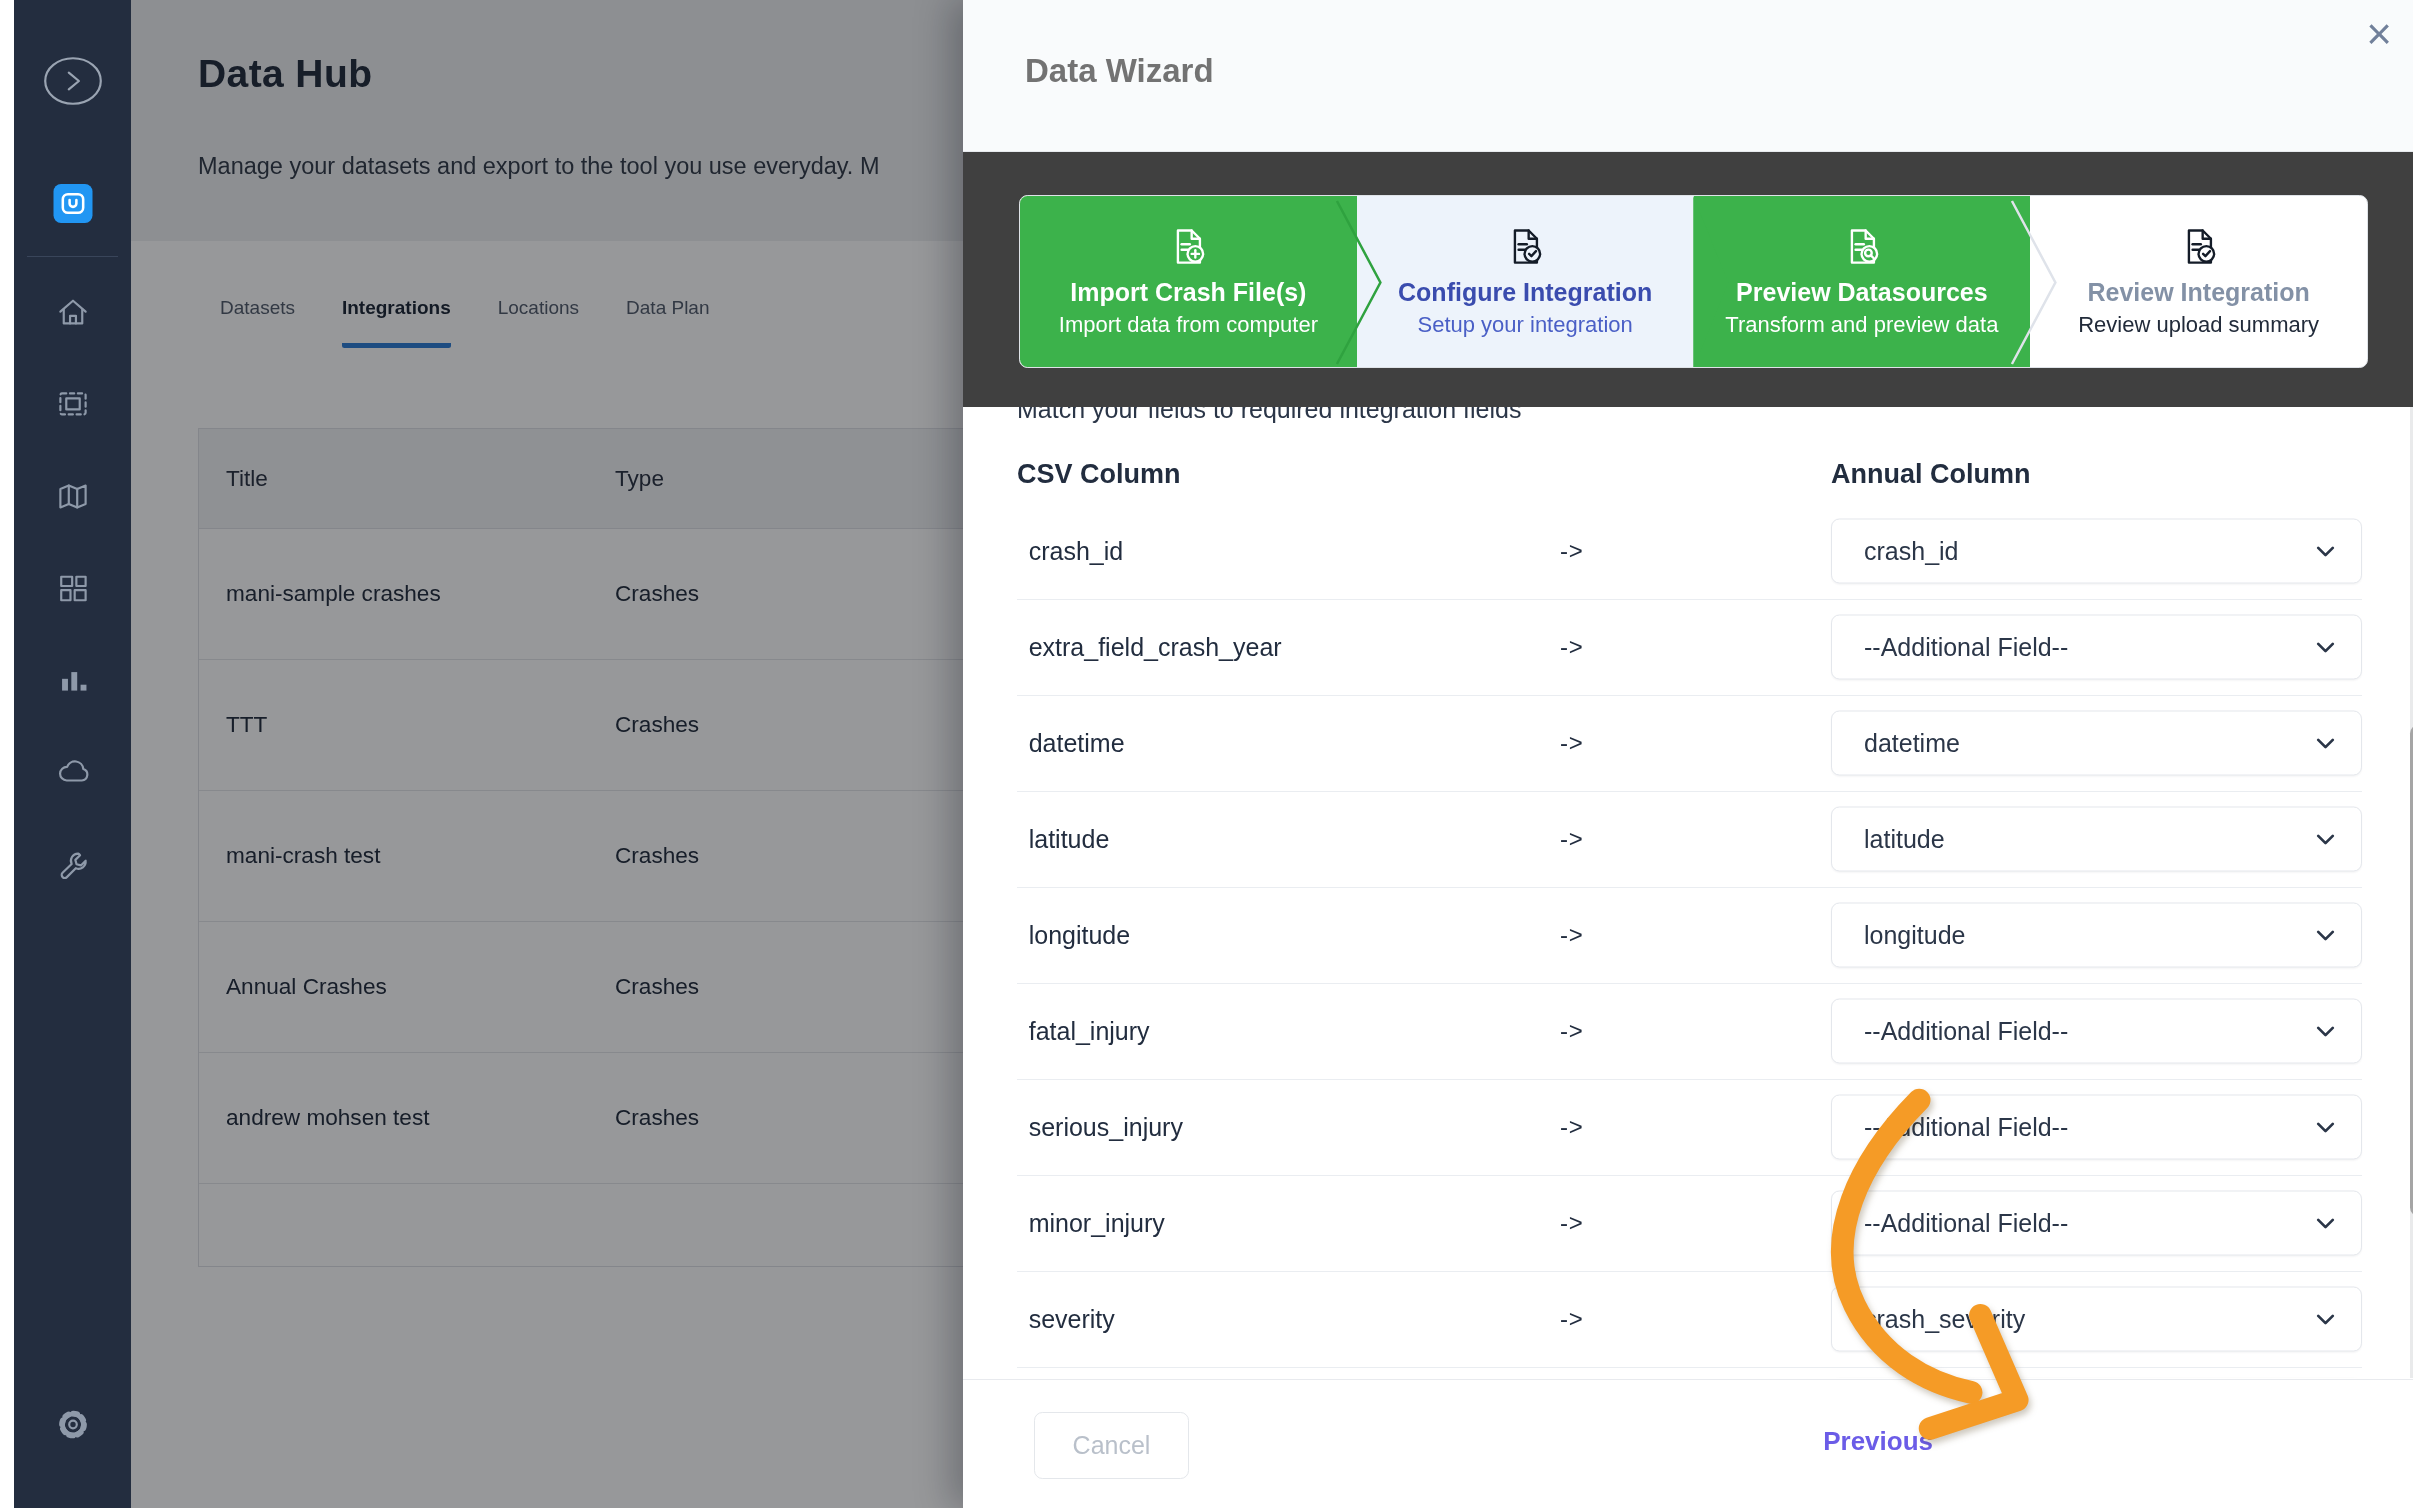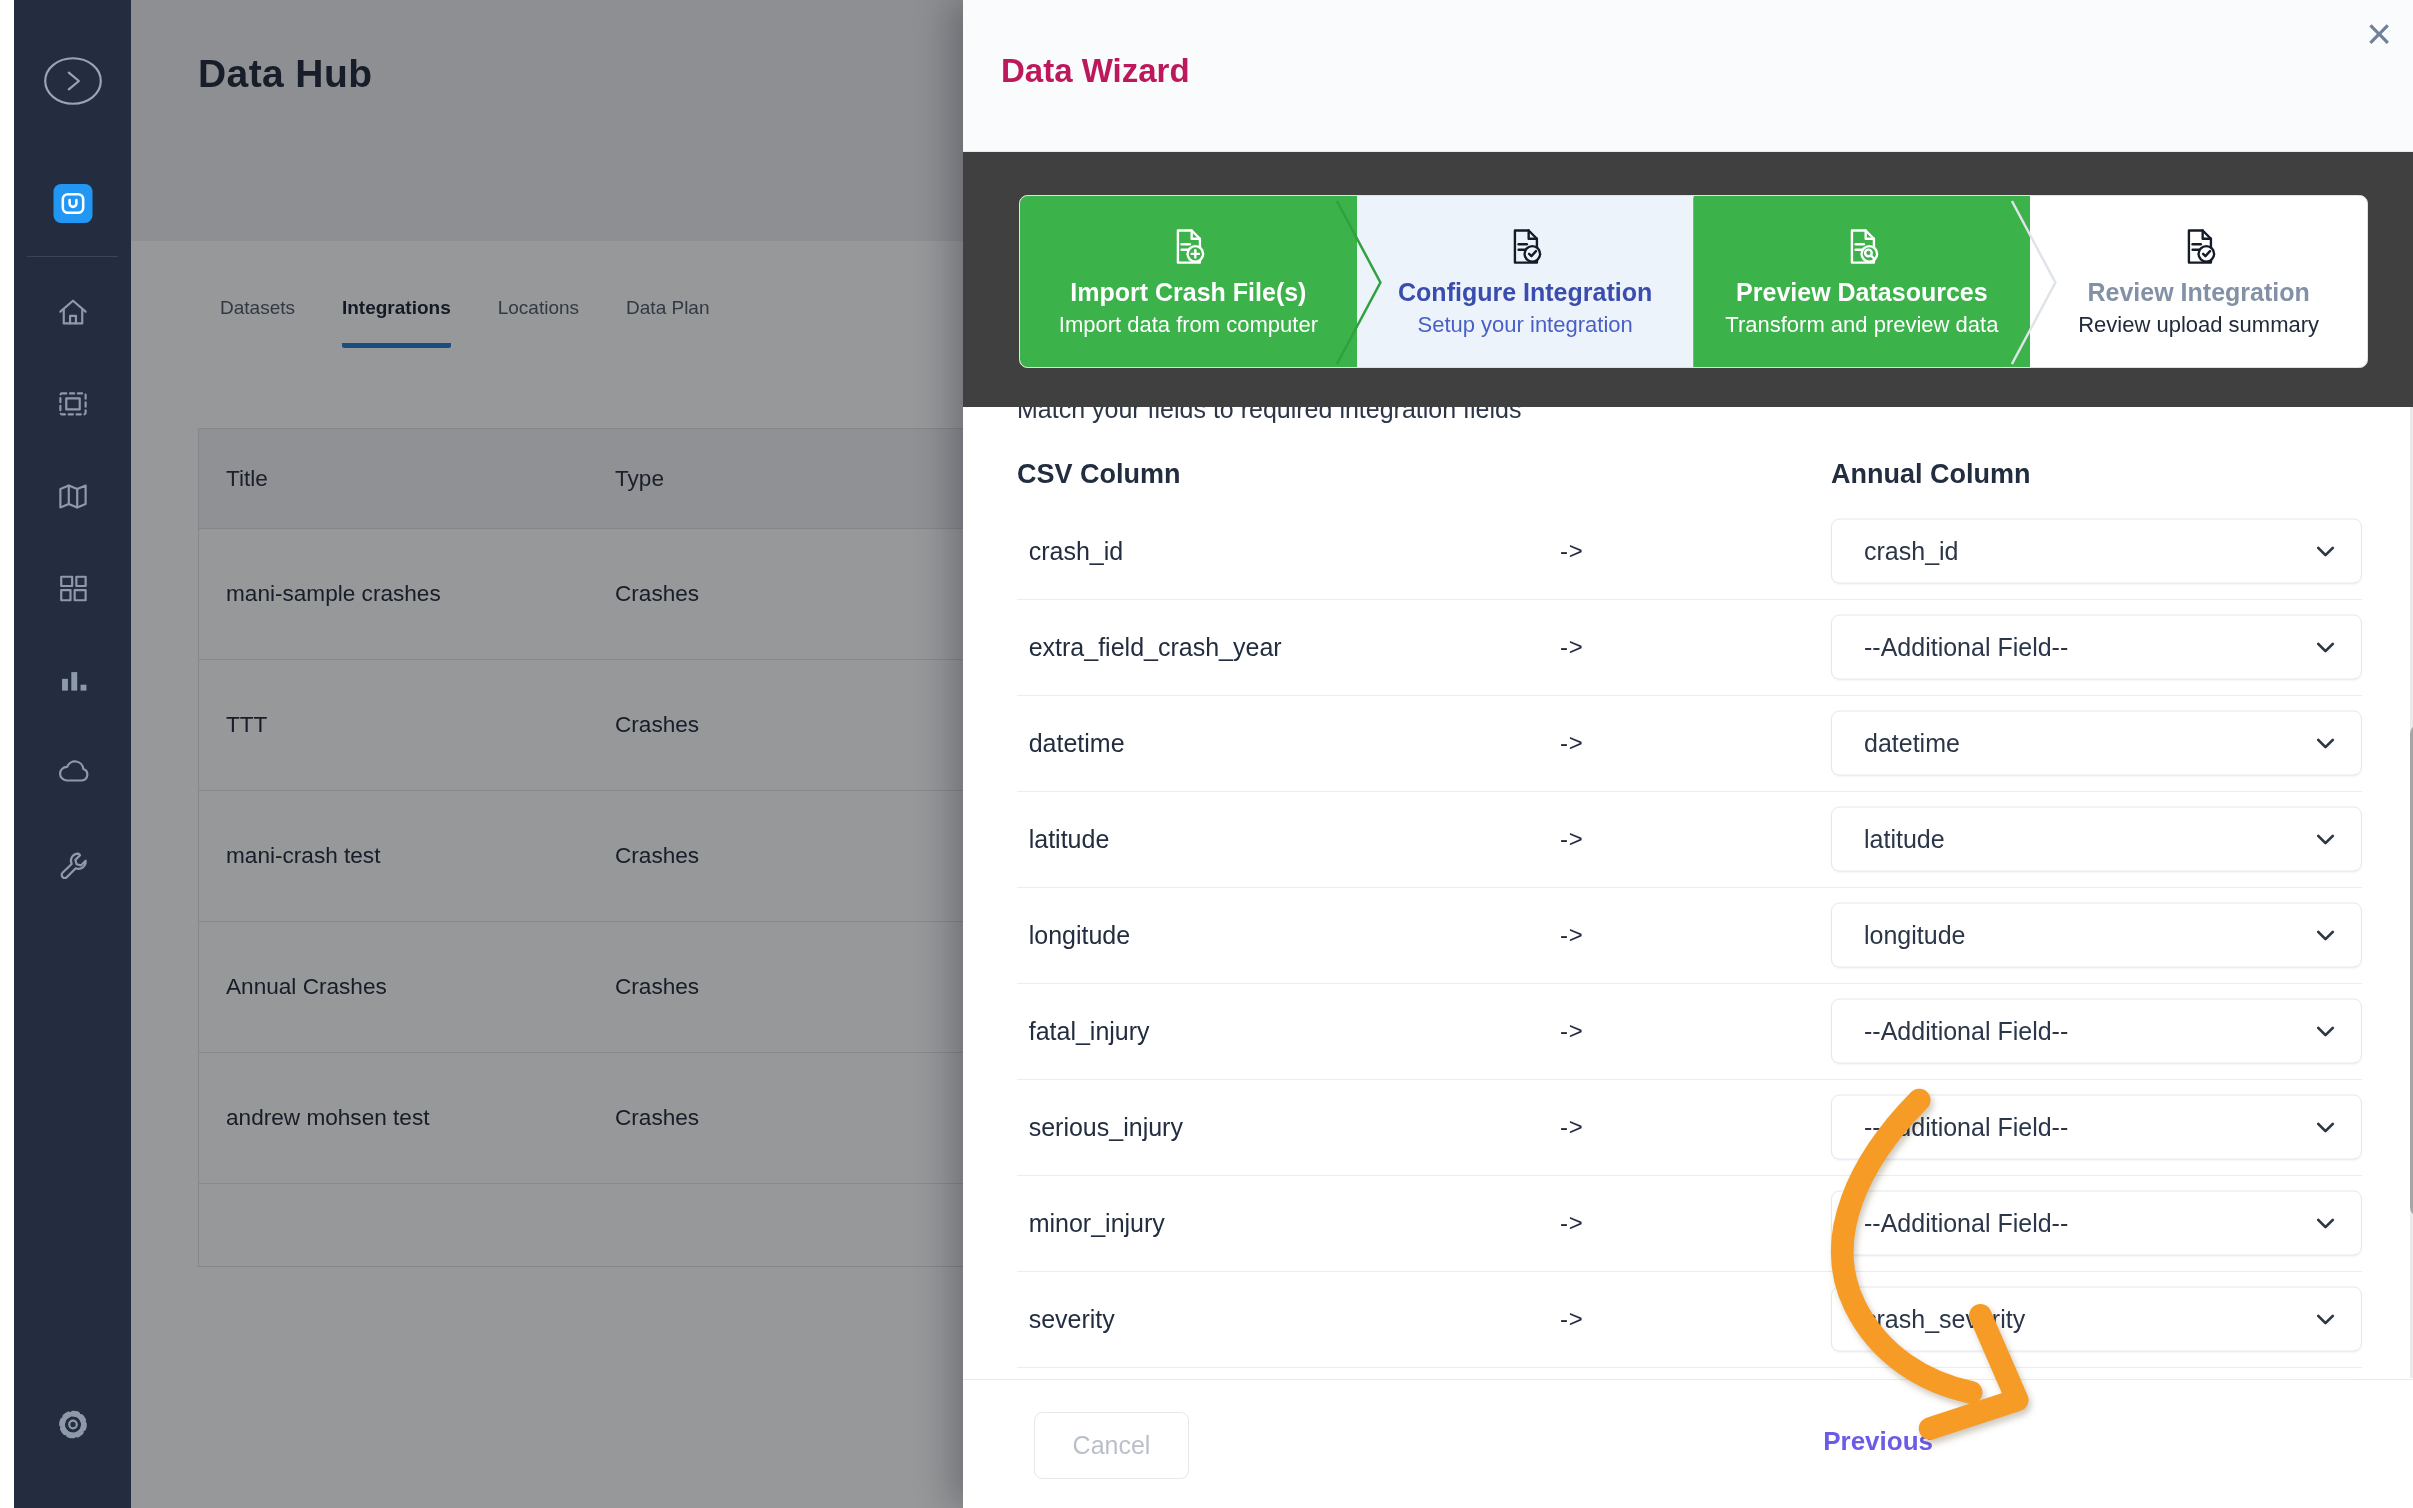--- a/index.html
+++ b/index.html
@@ -33,21 +33,21 @@
   .t-head { height:100px; background:#f2f3f5; border-bottom:1.7px solid #dfe1e5; position:relative; font-size:22.6px; color:#2a3242; }
   .t-row { height:131px; border-bottom:1.7px solid #e3e5e8; position:relative; font-size:22.6px; color:#242e3e; background:#fff; }
   .t-row--empty { height:82px; border-bottom:none; }
   .cell-title { position:absolute; left:27px; top:50%; transform:translateY(-50%); }
   .cell-type  { position:absolute; left:416px; top:50%; transform:translateY(-50%); }
   .page-dim { position:absolute; inset:0; background:rgba(8,10,15,0.42); z-index:5; }
 
   
   .modal { position:absolute; left:949px; top:0; width:1464px; height:1508px; background:#fff; z-index:30; box-shadow:-11.7px 0 34px rgba(10,15,25,0.28); }
   .m-head { position:absolute; left:0; top:0; right:0; height:152px; background:#f9fbfc; border-bottom:1.7px solid #e7eaee; }
-  .m-title { position:absolute; left:38px; top:52px; font-size:33px; font-weight:bold; color:#be185d; }
+  .m-title { position:absolute; left:62px; top:52px; font-size:33px; font-weight:bold; color:#737373; }
   .m-close { position:absolute; right:35px; top:11.7px; font-size:44px; color:#71809a; cursor:pointer; line-height:1; font-weight:normal; }
   .m-stepper-zone { position:absolute; left:0; top:152px; right:0; height:256px; background:#404040;text-decoration:underline; }
   .stepper { position:absolute; left:56px; top:43px; width:1349px; height:173px; border:1.7px solid #dfe3e8; border-radius:8.4px; background:#fff; display:flex; overflow:hidden; }
   .step { flex:1 1 0; position:relative; display:flex; flex-direction:column; align-items:center; justify-content:center; gap:5px; cursor:pointer; }
   .step--green { background:#3cb24b; color:#fff; }
   .step--active { background:#edf3fb; }
   .step-title { font-size:25px; font-weight:bold; }
   .step-sub { font-size:22px; }
   .step--green .step-title, .step--green .step-sub { color:#fff; }
   .step--active .step-title { color:#3a4cae; }
@@ -161,20 +161,21 @@
         <circle cx="22" cy="22" r="13" stroke-width="7" stroke-dasharray="4.6 5.6"></circle>
         <circle cx="22" cy="22" r="11" stroke-width="2.6"></circle>
         <circle cx="22" cy="22" r="4.5" stroke-width="2.6"></circle>
       </svg>
     </div>
   </nav>
 
   <main class="page">
     <div class="page-band"></div>
     <h1 class="page-title">Data Hub</h1>
+    <p class="page-sub">Manage your datasets and export to the tool you use everyday. M</p>
     <div class="tabs" id="tabs">
         <div class="tab">Datasets</div>
         <div class="tab tab--active">Integrations</div>
         <div class="tab">Locations</div>
         <div class="tab">Data Plan</div>
       </div>
 
     <div class="table">
       <div class="t-head">
         <span class="cell-title">Title</span>

